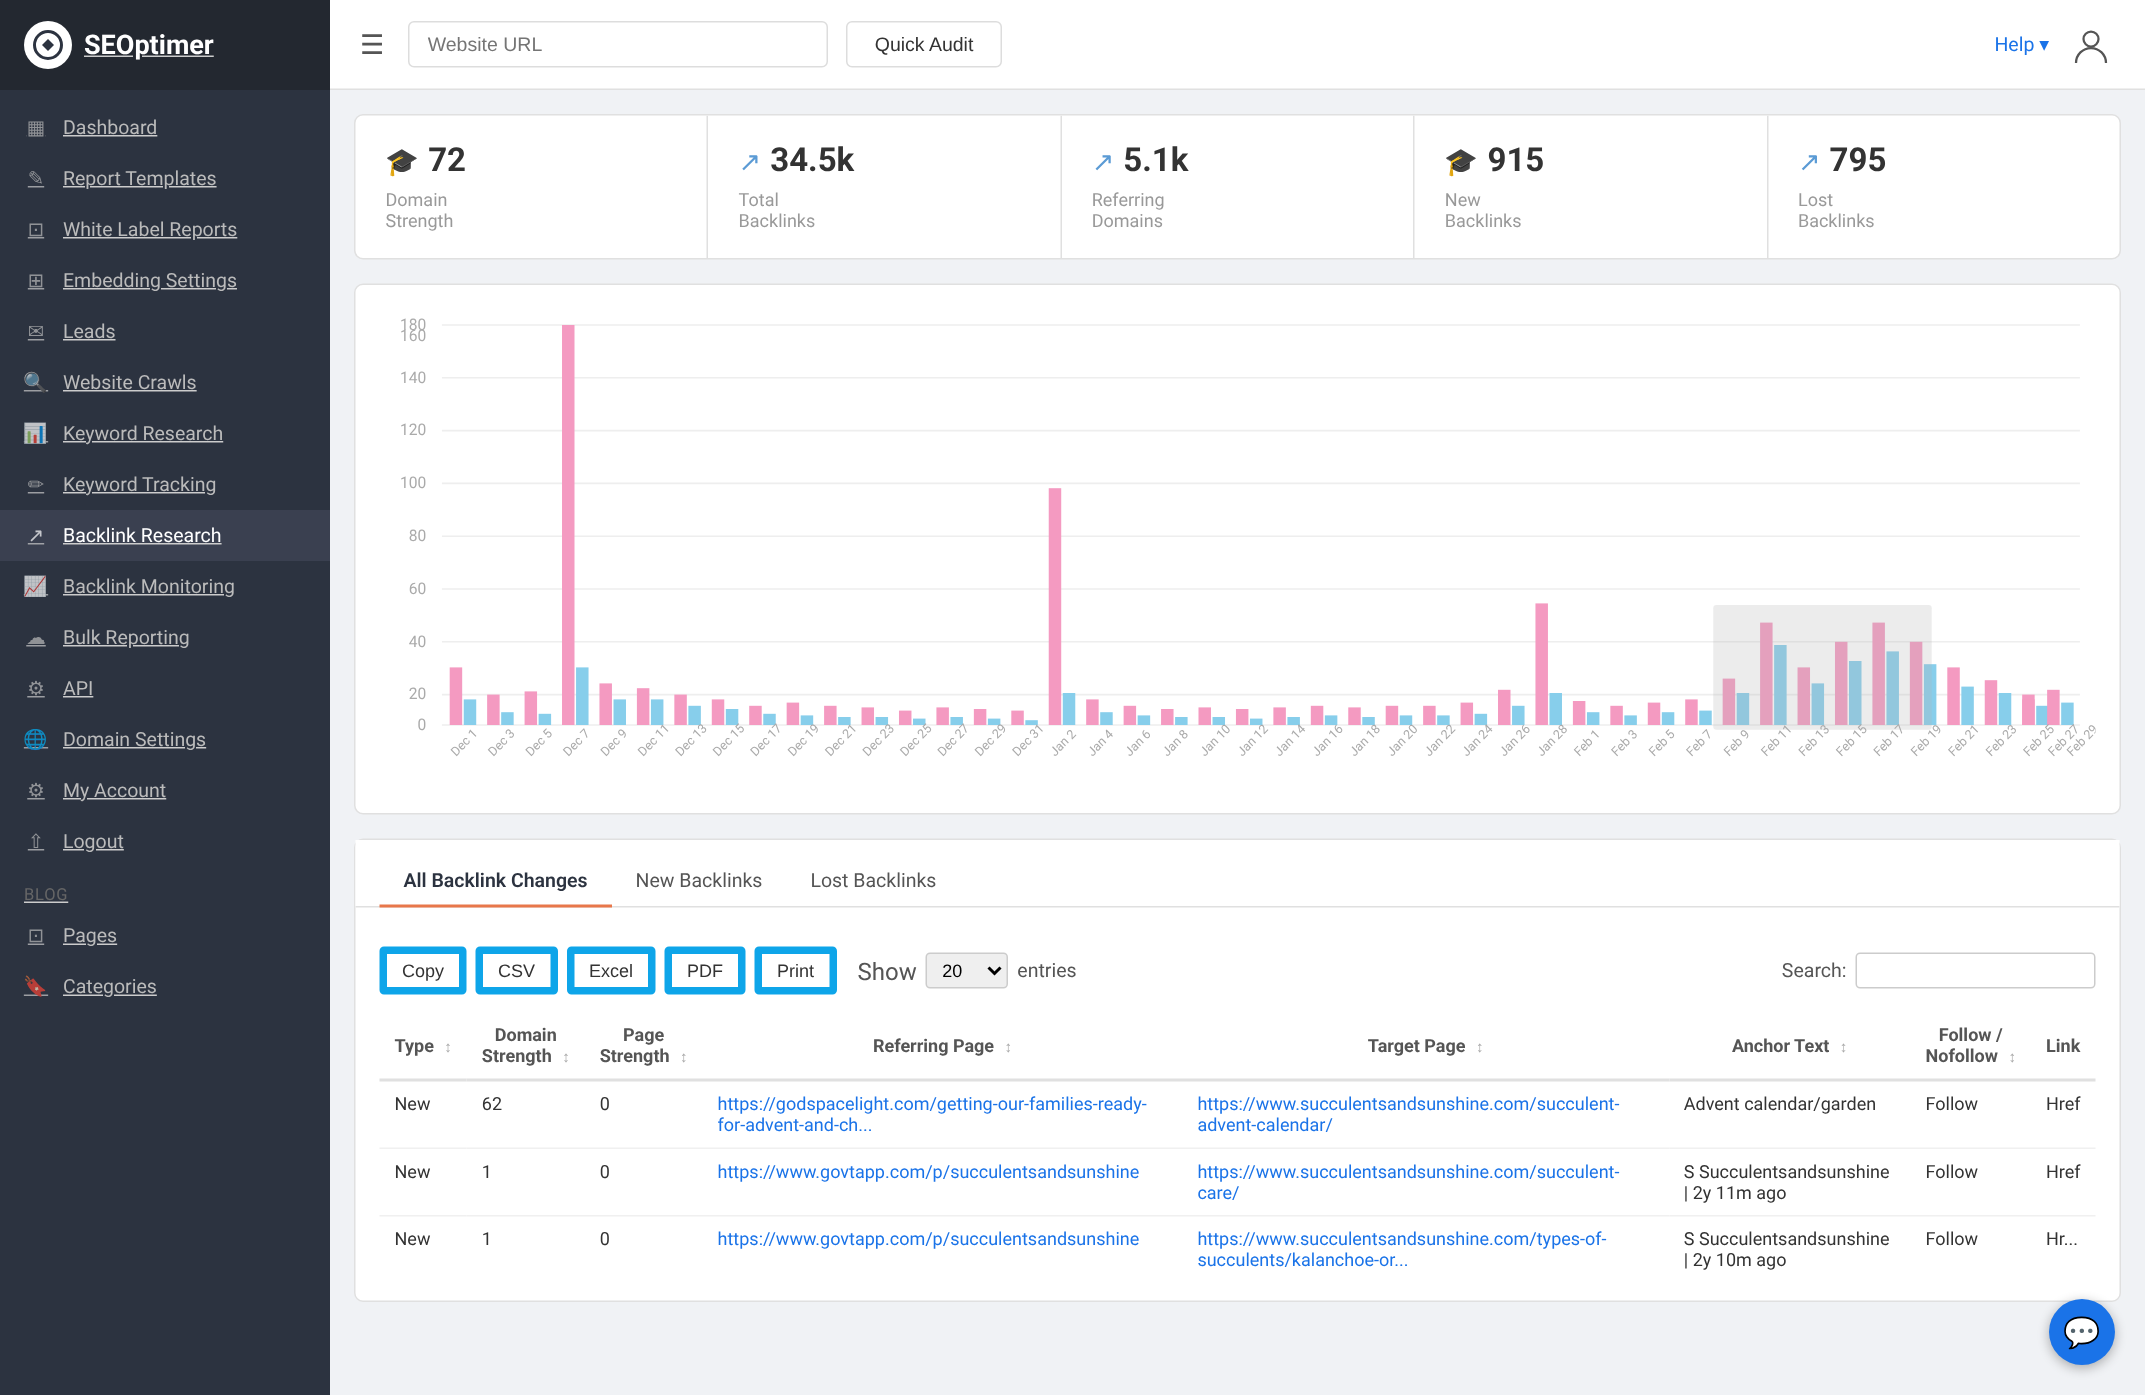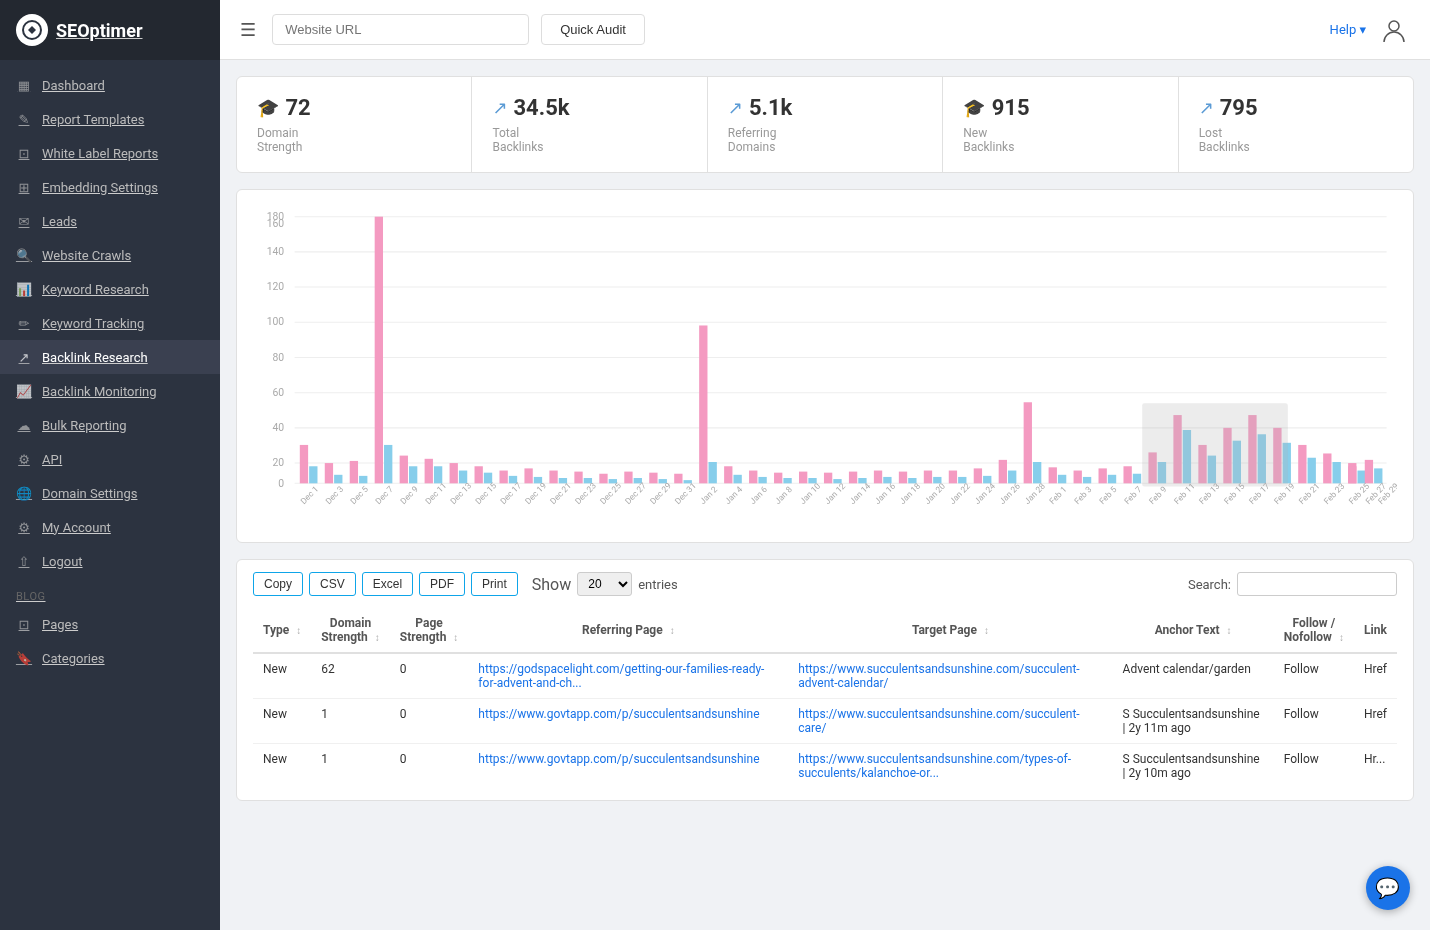--- a/index.html
+++ b/index.html
@@ -66,21 +66,21 @@
       height: 60px;
       background: #fff;
       border-bottom: 1px solid #e0e0e0;
       display: flex;
       align-items: center;
       padding: 0 20px;
       gap: 12px;
     }
     .menu-icon { font-size: 18px; color: #555; cursor: pointer; margin-right: 4px; }
     .url-input {
-      width: 257px;
+      width: 280px;
       padding: 7px 12px;
       border: 1px solid #ddd;
       border-radius: 4px;
       font-size: 13px;
       color: #999;
       outline: none;
     }
     .quick-audit-btn {
       padding: 7px 18px;
       background: #fff;
@@ -160,21 +160,21 @@
     }
     .table-controls {
       display: flex;
       align-items: center;
       gap: 6px;
       margin-bottom: 12px;
       flex-wrap: wrap;
     }
     .tbl-btn {
       padding: 4px 10px;
-      border: 1px solid #0ea5e9;
+      border: 5px solid #0ea5e9;
       border-radius: 3px;
       background: #fff;
       font-size: 12px;
       cursor: pointer;
       color: #333;
     }
     .show-label { margin-left: 8px; font-size: 16px; color: #555; }
     .entries-select {
       padding: 3px 6px;
       border: 1px solid #ccc;
@@ -579,20 +579,25 @@
             <text x="1033" y="280" transform="rotate(-45 1033 280)">Feb 23</text>
             <text x="1057" y="280" transform="rotate(-45 1057 280)">Feb 25</text>
             <text x="1073" y="280" transform="rotate(-45 1073 280)">Feb 27</text>
             <text x="1085" y="280" transform="rotate(-45 1085 280)">Feb 29</text>
           </g>
         </svg>
       </div>
     </div>
 
     <div style="background:#fff; border:1px solid #e0e0e0; border-radius:6px;">
+      <div class="tabs-row">
+        <div class="tab active">All Backlink Changes</div>
+        <div class="tab">New Backlinks</div>
+        <div class="tab">Lost Backlinks</div>
+      </div>
 
       <div style="padding: 12px 16px;">
         <div class="table-controls">
           <button class="tbl-btn">Copy</button>
           <button class="tbl-btn">CSV</button>
           <button class="tbl-btn">Excel</button>
           <button class="tbl-btn">PDF</button>
           <button class="tbl-btn">Print</button>
           <span class="show-label">Show</span>
           <select class="entries-select">

